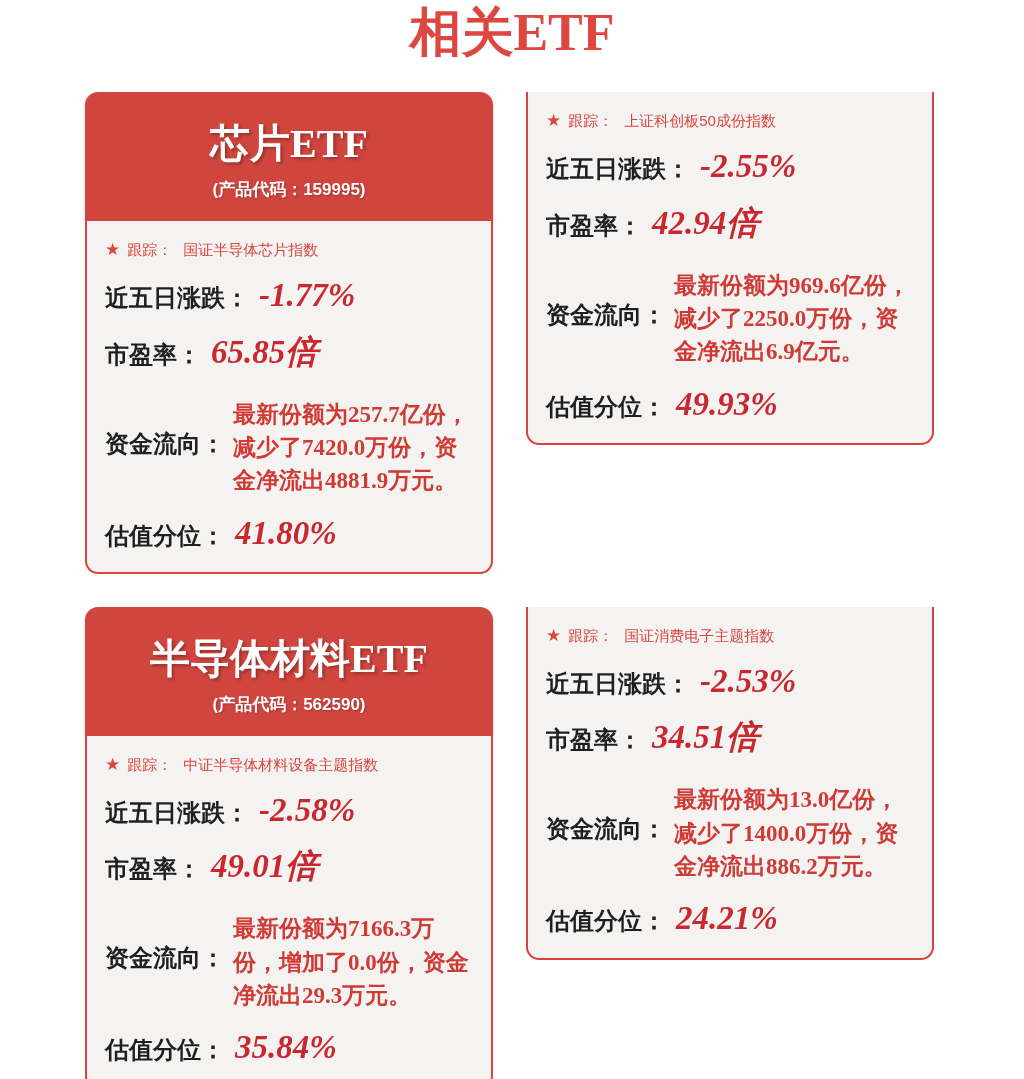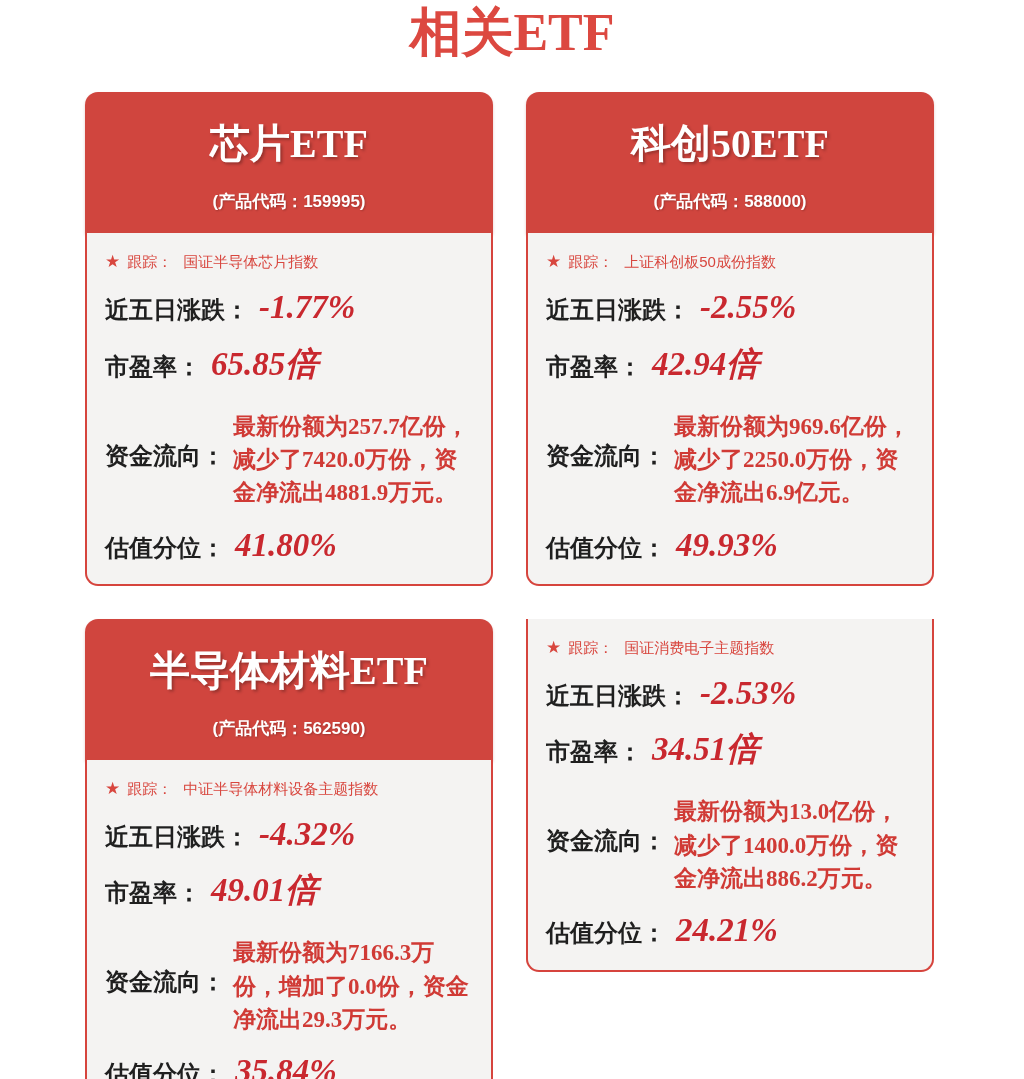--- a/index.html
+++ b/index.html
@@ -50,21 +50,21 @@
   }
   .card-title {
     font-family: "Liberation Serif", serif;
     font-weight: bold;
     font-size: 40px;
     line-height: 1.3;
     color: #ffffff;
     text-shadow: 2px 2px 3px rgba(0,0,0,.28);
   }
   .card-code {
-    margin-top: 20px;
+    margin-top: 8px;
     font-size: 17px;
     color: #ffffff;
     font-weight: bold;
     text-shadow: 1px 1px 2px rgba(0,0,0,.22);
   }
 
   .card-body {
     background: var(--card-body-bg);
     border: 2px solid var(--card-border);
     border-top: none;
@@ -149,24 +149,20 @@
           <span class="flow-val">最新份额为257.7亿份，减少了7420.0万份，资金净流出4881.9万元。</span>
         </div>
         <div class="row">
           <span class="lbl">估值分位：</span>
           <span class="val">41.80%</span>
         </div>
       </div>
     </section>
 
     <section class="card">
-      <header class="card-head">
-        <h2 class="card-title">科创50ETF</h2>
-        <div class="card-code">(产品代码：588000)</div>
-      </header>
       <div class="card-body">
         <div class="row track-row">
           <span class="star">★</span>
           <span class="track-label">跟踪：</span>
           <span class="track-value">上证科创板50成份指数</span>
         </div>
         <div class="row">
           <span class="lbl">近五日涨跌：</span>
           <span class="val">-2.55%</span>
         </div>
@@ -191,21 +187,21 @@
         <div class="card-code">(产品代码：562590)</div>
       </header>
       <div class="card-body">
         <div class="row track-row">
           <span class="star">★</span>
           <span class="track-label">跟踪：</span>
           <span class="track-value">中证半导体材料设备主题指数</span>
         </div>
         <div class="row">
           <span class="lbl">近五日涨跌：</span>
-          <span class="val">-4.32%</span>
+          <span class="val">-2.58%</span>
         </div>
         <div class="row">
           <span class="lbl">市盈率：</span>
           <span class="val">49.01倍</span>
         </div>
         <div class="row flow-row">
           <span class="lbl">资金流向：</span>
           <span class="flow-val">最新份额为7166.3万份，增加了0.0份，资金净流出29.3万元。</span>
         </div>
         <div class="row">

